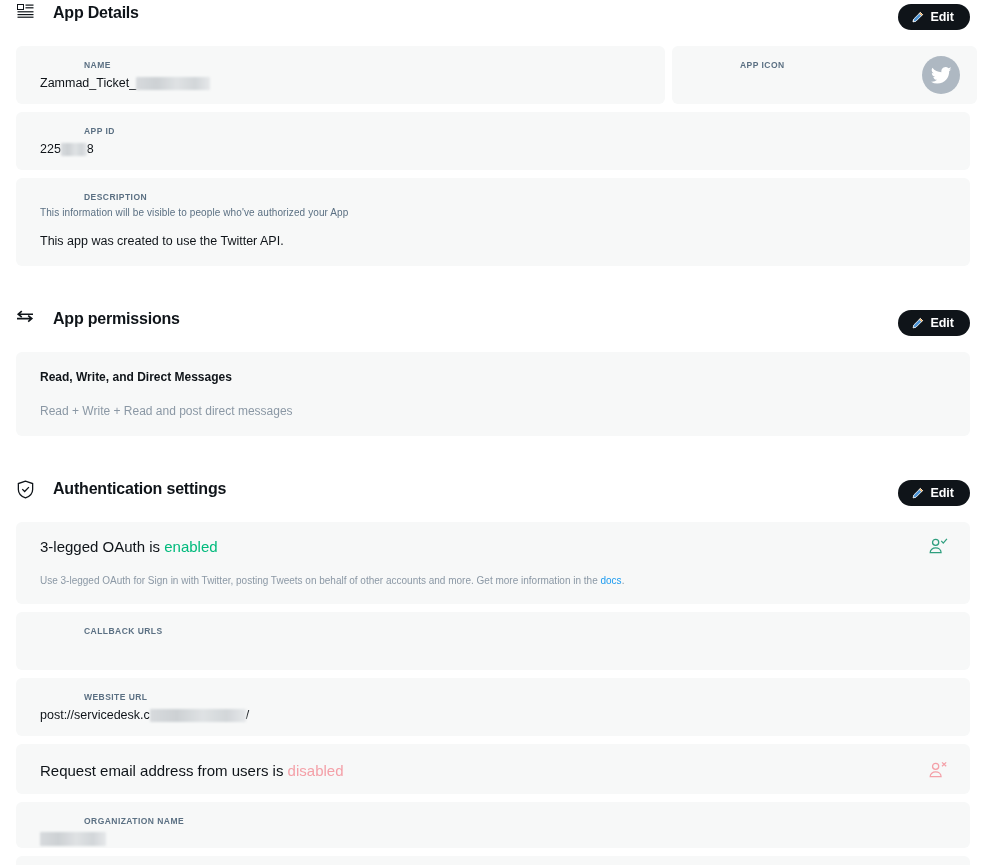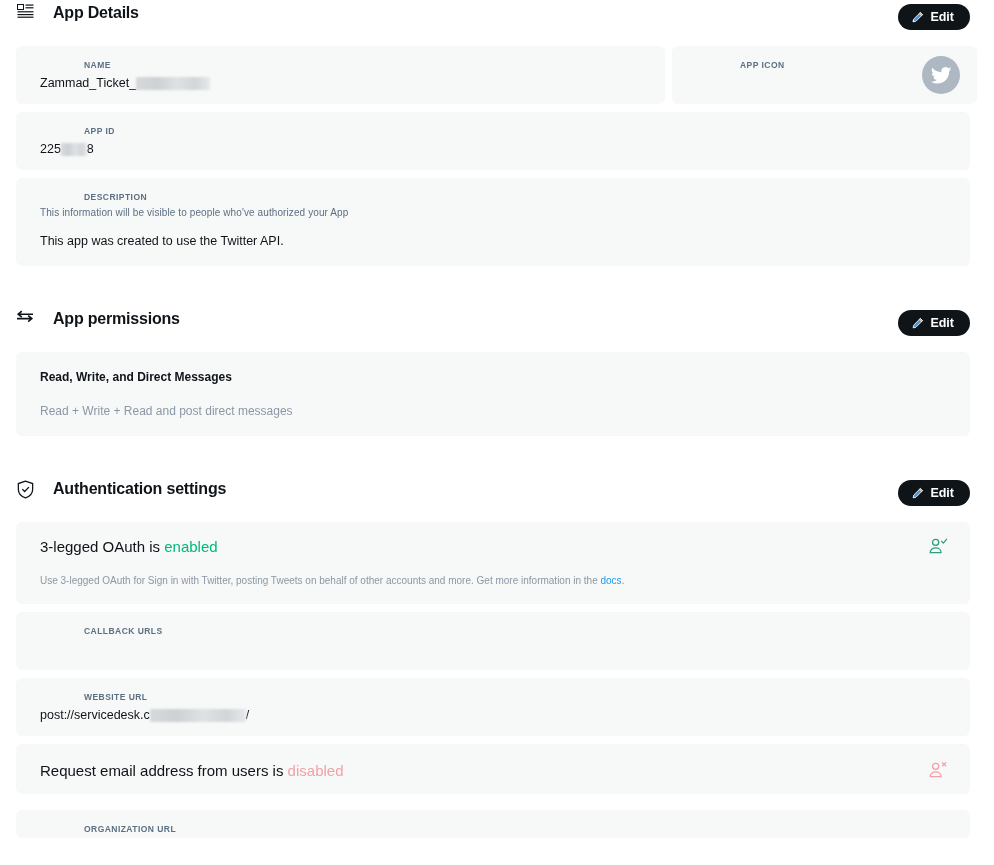--- a/index.html
+++ b/index.html
@@ -323,20 +323,28 @@
       <svg width="20" height="20" viewBox="0 0 22 22" fill="none" stroke="#f4a0a8" stroke-width="1.4">
         <circle cx="8.4" cy="7" r="3.4"></circle>
         <path d="M2.4 18.4c0-3.3 2.7-5.4 6-5.4s6 2.1 6 5.4z"></path>
         <path d="M15.4 2.6l4.6 4.2M20 2.6l-4.6 4.2"></path>
       </svg>
     </span>
   </div>
 
   <div class="gap-sm"></div>
 
+  <div class="card card-org">
+    <div class="card-inner">
+      <div class="field-label">ORGANIZATION NAME</div>
+      <div class="field-value">
+        <span class="redact" style="width:66px;height:14px;"></span>
+      </div>
+    </div>
+  </div>
 
   <div class="gap-sm"></div>
 
   <div class="card card-orgurl">
     <div class="card-inner">
       <div class="field-label">ORGANIZATION URL</div>
     </div>
   </div>
 
 </div>

